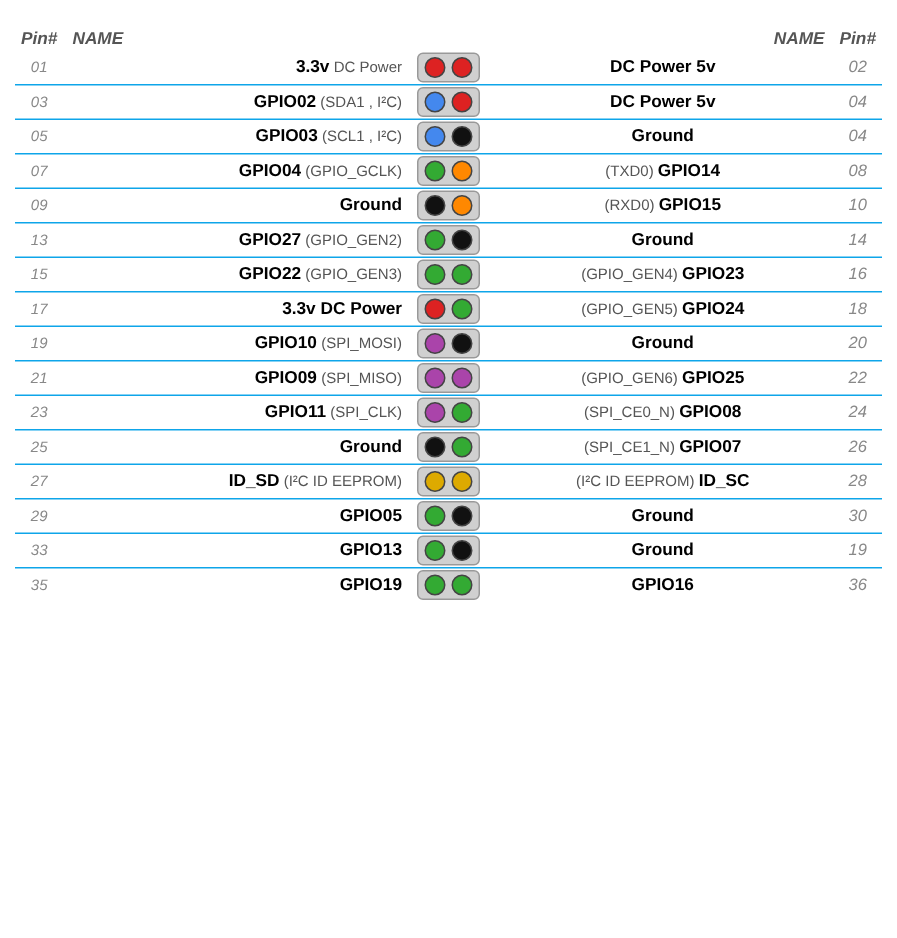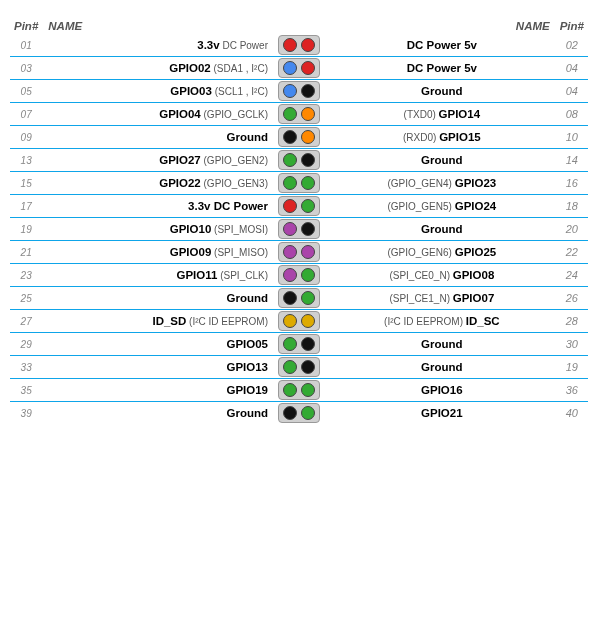--- a/index.html
+++ b/index.html
@@ -270,25 +270,15 @@
         <tr>
           <td class="pin-num">35</td>
           <td class="pin-name-left"><span class="gpio">GPIO19</span></td>
           <td class="connector-col"><div class="connector-box">
               <span class="pin-circle" style="background: rgb(51, 170, 51); border-color: rgb(68, 68, 68);"></span>
               <span class="pin-circle" style="background: rgb(51, 170, 51); border-color: rgb(68, 68, 68);"></span>
             </div></td>
           <td class="pin-name-right"><span class="gpio">GPIO16</span></td>
           <td class="pin-num-right">36</td>
         </tr>
-        <tr>
-          <td class="pin-num">39</td>
-          <td class="pin-name-left"><span class="gpio">Ground</span></td>
-          <td class="connector-col"><div class="connector-box">
-              <span class="pin-circle" style="background: rgb(17, 17, 17); border-color: rgb(68, 68, 68);"></span>
-              <span class="pin-circle" style="background: rgb(51, 170, 51); border-color: rgb(68, 68, 68);"></span>
-            </div></td>
-          <td class="pin-name-right"><span class="gpio">GPIO21</span></td>
-          <td class="pin-num-right">40</td>
-        </tr>
       </tbody>
   </table>
 </div>
 
 </body></html>

